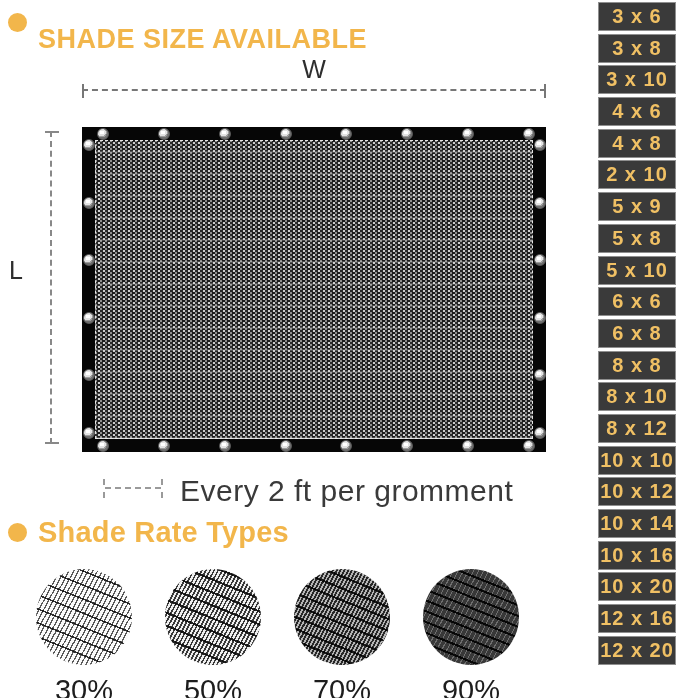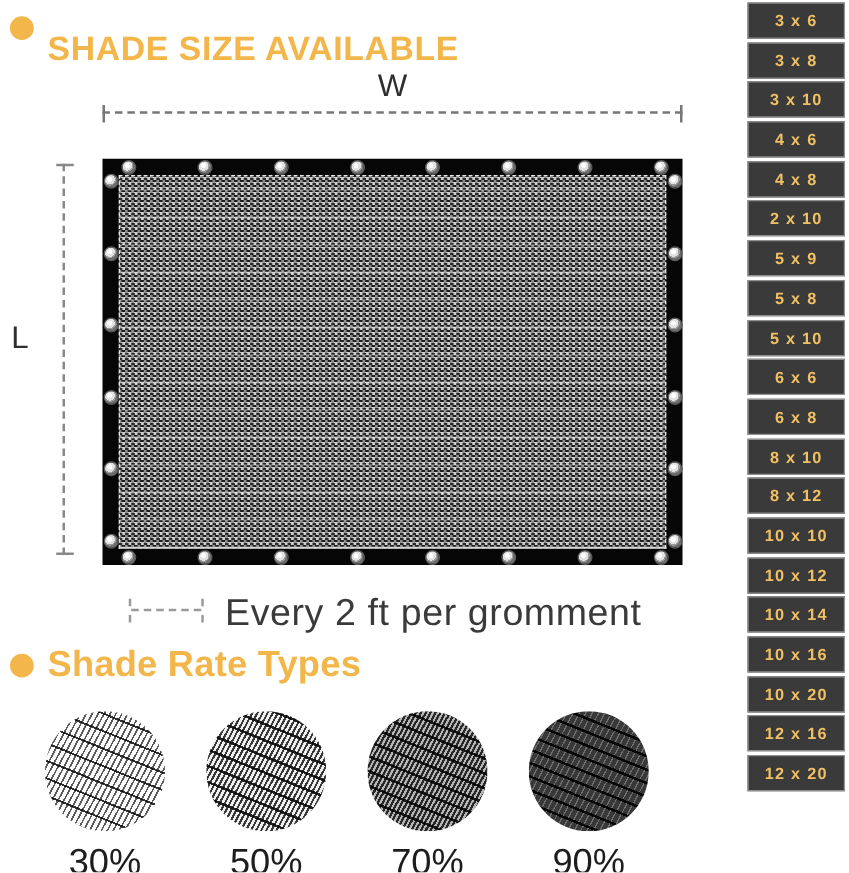--- a/index.html
+++ b/index.html
@@ -70,21 +70,21 @@
   .shade-90{background:
     repeating-linear-gradient(22deg, rgba(0,0,0,.9) 0 2px, rgba(0,0,0,0) 2px 10px),
     repeating-linear-gradient(118deg, rgba(255,255,255,.28) 0 1px, rgba(0,0,0,0) 1px 4.5px),
     #383838;}
   .rate-label{margin-top:9px;font-size:29px;color:#1d1d1d;}
   
   .size-list{position:absolute;left:598px;top:2px;width:78px;display:flex;flex-direction:column;gap:2.7px;}
   .size-badge{
     box-sizing:border-box;height:29px;line-height:27px;text-align:center;
     background:#3a3a3a;border:1px solid #8f8f8f;
-    color:#f0c064;font-size:13px;font-weight:700;letter-spacing:1px;
+    color:#f0c064;font-size:20px;font-weight:700;letter-spacing:1px;
   }
 </style>
 </head>
 <body>
 
 <div class="canvas">
 
   <span class="bullet" id="b-size"></span>
   <div class="heading" id="h-size">SHADE SIZE AVAILABLE</div>
 
@@ -162,20 +162,21 @@
       <div class="size-badge">3 x 8</div>
       <div class="size-badge">3 x 10</div>
       <div class="size-badge">4 x 6</div>
       <div class="size-badge">4 x 8</div>
       <div class="size-badge">2 x 10</div>
       <div class="size-badge">5 x 9</div>
       <div class="size-badge">5 x 8</div>
       <div class="size-badge">5 x 10</div>
       <div class="size-badge">6 x 6</div>
       <div class="size-badge">6 x 8</div>
+      <div class="size-badge">8 x 8</div>
       <div class="size-badge">8 x 10</div>
       <div class="size-badge">8 x 12</div>
       <div class="size-badge">10 x 10</div>
       <div class="size-badge">10 x 12</div>
       <div class="size-badge">10 x 14</div>
       <div class="size-badge">10 x 16</div>
       <div class="size-badge">10 x 20</div>
       <div class="size-badge">12 x 16</div>
       <div class="size-badge">12 x 20</div>
     </div>

